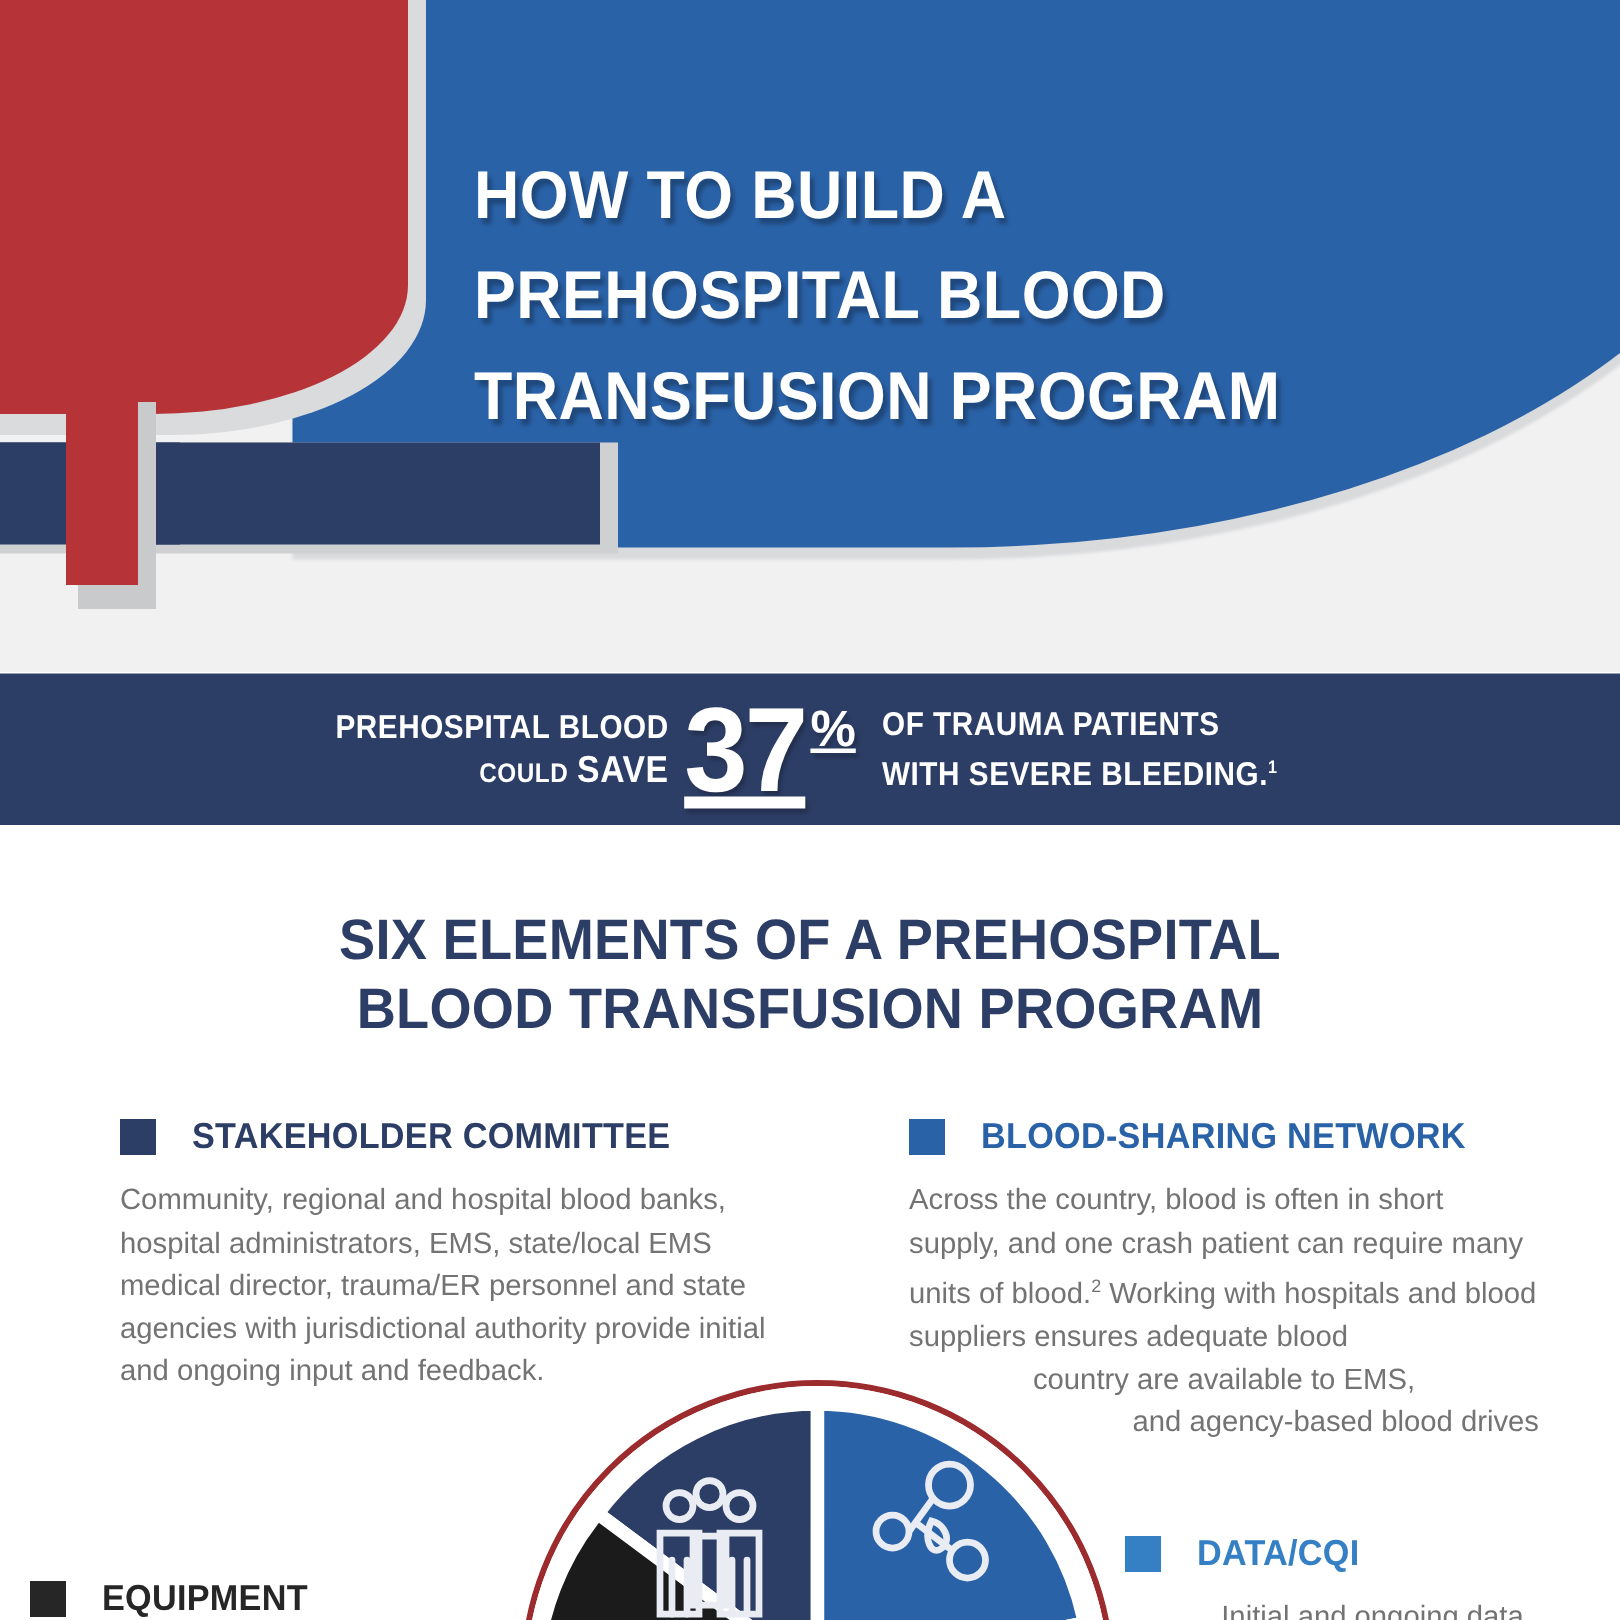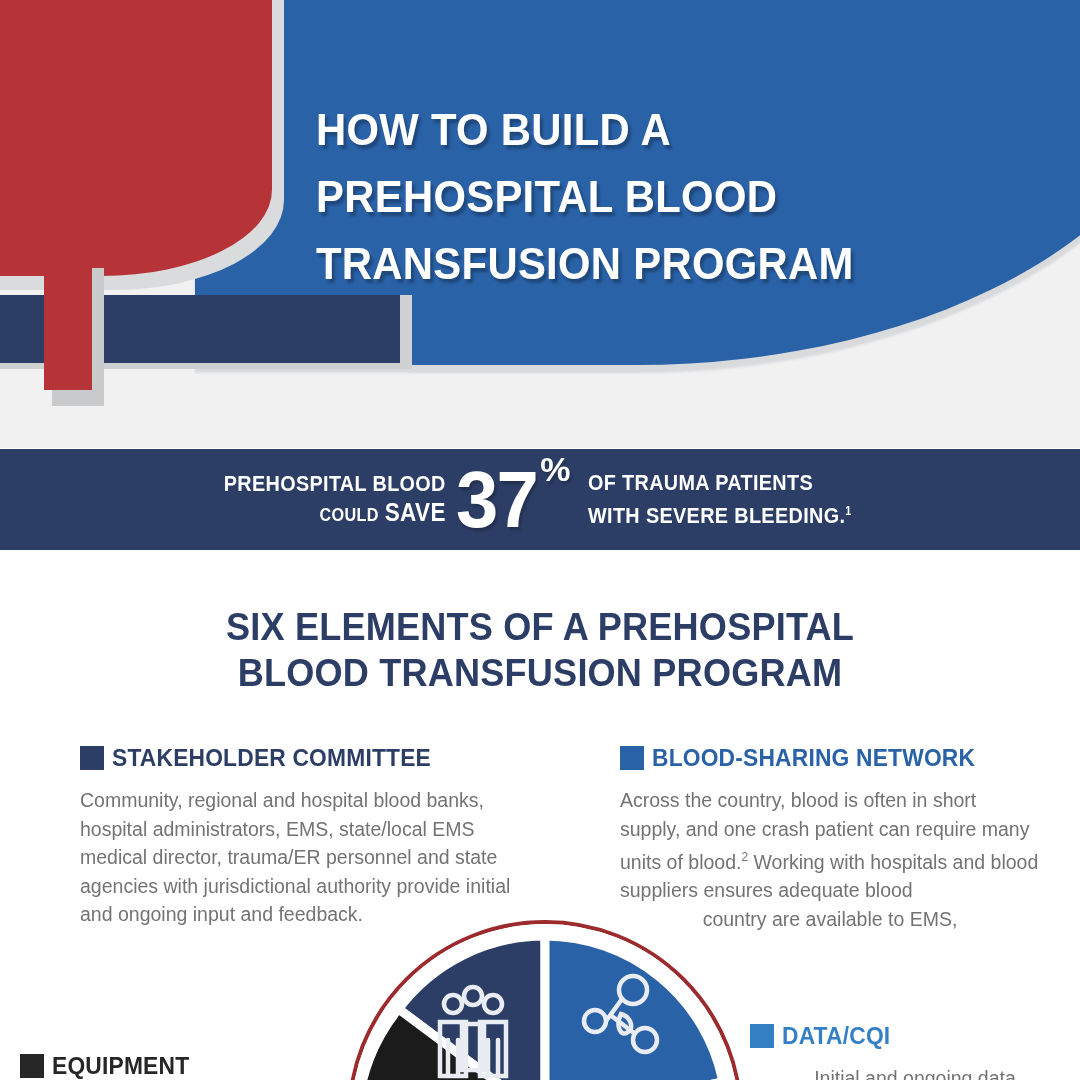--- a/index.html
+++ b/index.html
@@ -107,24 +107,24 @@
   .section-title {
     position:absolute; left:0; top:604px; width:1080px;
     text-align:center; color:#2d3e66;
     font-size:38px; line-height:46px; font-weight:bold; letter-spacing:0.2px;
     transform:scaleX(0.95); transform-origin:center top;
   }
 
   
   .col { position:absolute; }
   .col-left  { left:80px; top:744px; width:450px; }
-  .col-right { left:620px; top:744px; width:420px; }
+  .col-right { left:606px; top:744px; width:420px; }
 
   .blk-head {
-    display:flex; align-items:center; gap:8px; margin-bottom:14px;
+    display:flex; align-items:center; gap:24px; margin-bottom:14px;
   }
   .bullet { width:24px; height:24px; flex:0 0 24px; }
   .bullet.navy  { background:#2d3e66; }
   .bullet.blue  { background:#2a62a8; }
   .bullet.lblue { background:#3580c4; }
   .bullet.dark  { background:#262626; }
   .blk-title {
     font-size:24px; font-weight:bold; letter-spacing:0.2px;
     transform:scaleX(0.95); transform-origin:left center; white-space:nowrap;
   }
@@ -180,21 +180,21 @@
 
   <div class="stat-banner">
     <div class="stat-inner">
       <div class="stat-left">
         <div>PREHOSPITAL BLOOD</div>
         <div>
           <span class="small">COULD</span>
           <span class="big">SAVE</span>
         </div>
       </div>
-      <div style="display:flex;align-items:center;">
+      <div style="display:flex;align-items:flex-end;text-decoration:underline;">
         <span class="stat-num">37</span>
         <span class="stat-pct">%</span>
       </div>
       <div class="stat-right">
         <div>OF TRAUMA PATIENTS</div>
         <div>
           <span>WITH SEVERE BLEEDING.</span><sup>1</sup>
         </div>
       </div>
     </div>
@@ -219,20 +219,21 @@
   <div class="col col-right">
     <div class="blk-head">
       <span class="bullet blue"></span>
       <span class="blk-title blue">BLOOD-SHARING NETWORK</span>
     </div>
     <div class="blk-body ta-left">
       <span>Across the country, blood is often in short supply, and one crash patient can require many units of blood.</span><sup>2</sup><span> Working with hospitals and blood suppliers ensures adequate blood</span>
     </div>
     <div class="blk-body ta-center">
       <div>country are available to EMS,</div>
+      <div style="text-align:right;">and agency-based blood drives</div>
     </div>
   </div>
 
   <div class="wheel">
     <svg width="400" height="400" viewBox="0 0 400 400" aria-hidden="true">
 
       <circle cx="200" cy="200" r="196" fill="none" stroke="#9c2b2e" stroke-width="4"></circle>
 
       <circle cx="200" cy="200" r="188" fill="none" stroke="#ffffff" stroke-width="12"></circle>
 

